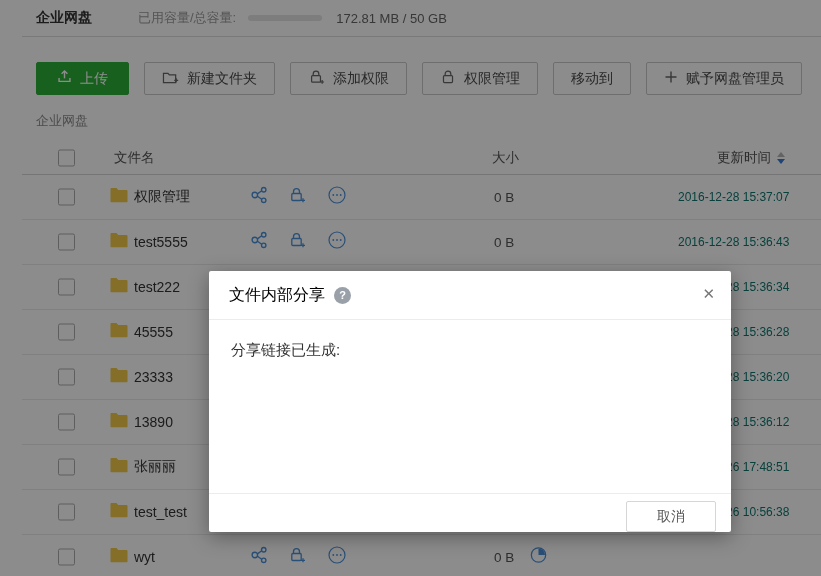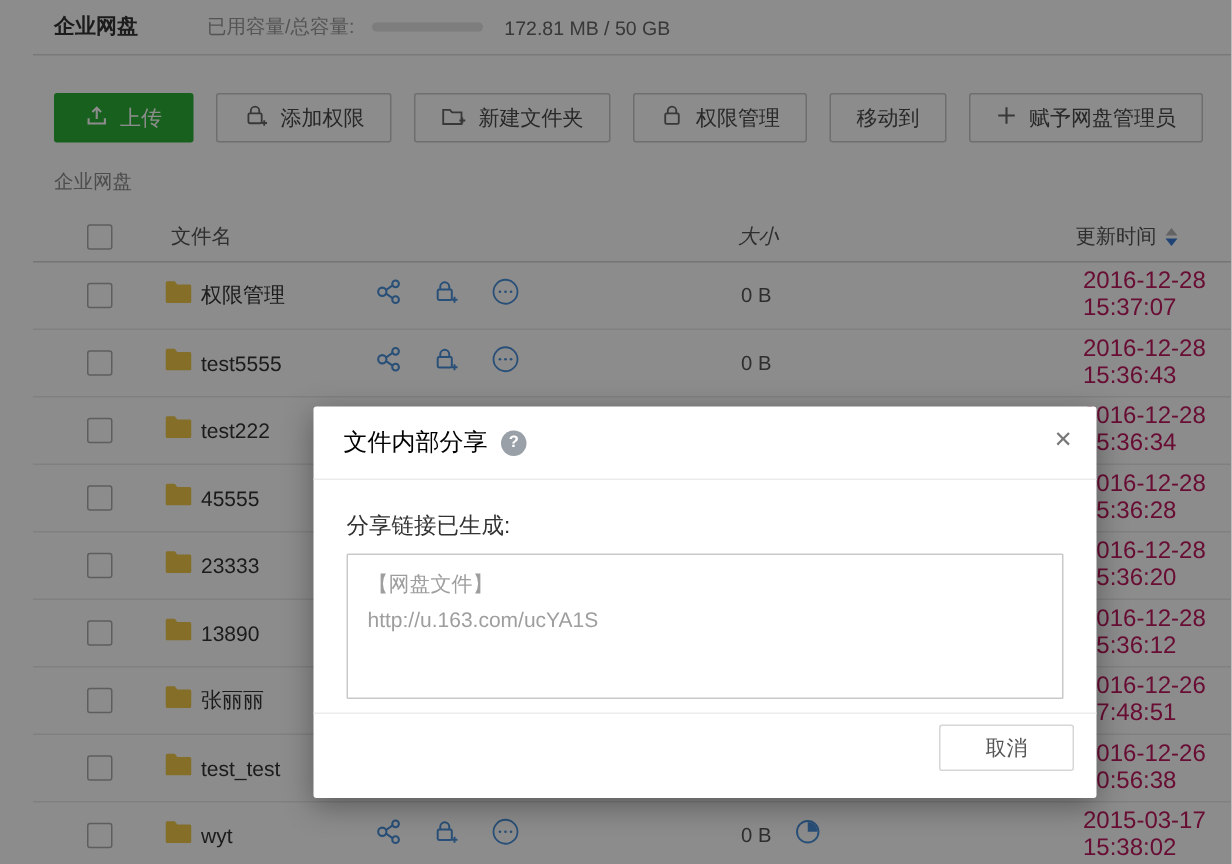--- a/index.html
+++ b/index.html
@@ -21,49 +21,49 @@
   .topbar .usage-text { margin-left:14px; font-size:13px; color:#666; }
 
   
   .toolbar { margin:25px 0 0 14px; display:flex; align-items:center; gap:15px; }
   .btn {
     height:33px; display:inline-flex; align-items:center; gap:8px;
     padding:0 17px; background:#fff; border:1px solid #c9c9c9; border-radius:2px;
     font-size:14px; color:#4a4a4a; cursor:pointer; white-space:nowrap;
   }
   .btn svg { flex:none; }
-  .btn.primary { background:var(--toolbar-green,#2daf36); border-color:var(--toolbar-green,#2daf36); color:#fff; padding:15px 20px; }
+  .btn.primary { background:var(--toolbar-green,#2daf36); border-color:var(--toolbar-green,#2daf36); color:#fff; padding:15px 20px;font-family:Liberation Serif, serif; }
 
   
   .breadcrumb { margin:17px 0 0 14px; font-size:13px; color:#8c8c8c; }
 
   
   .table { margin-top:11px; }
   .thead { position:relative; height:34px; border-bottom:1px solid #d6d6d6; font-size:13.5px; color:#555; }
   .trow  { position:relative; height:45px; border-bottom:1px solid #eaeaea; }
   .cb {
     position:absolute; left:36px; top:50%; transform:translateY(-50%);
     width:17px; height:17px; border:1px solid #ababab; border-radius:2px; background:#fff;
   }
   .col-name-h { position:absolute; left:92px; top:50%; transform:translateY(-50%); }
-  .col-size-h { position:absolute; left:470px; top:50%; transform:translateY(-50%);font-style:italic; }
+  .col-size-h { position:absolute; left:470px; top:50%; transform:translateY(-50%); }
   .col-time-h { position:absolute; left:695px; top:50%; transform:translateY(-50%); display:flex; align-items:center; gap:6px; cursor:pointer; }
   .sort { display:inline-flex; flex-direction:column; gap:2px; }
   .sort .up   { width:0; height:0; border-left:4.5px solid transparent; border-right:4.5px solid transparent; border-bottom:5px solid #b5b5b5; }
   .sort .down { width:0; height:0; border-left:4.5px solid transparent; border-right:4.5px solid transparent; border-top:5px solid #3a7bd5; }
 
   .folder { position:absolute; left:88px; top:50%; transform:translateY(-50%); }
   .fname  { position:absolute; left:112px; top:50%; transform:translateY(-50%); font-size:14px; color:#333; cursor:pointer; }
   .ric { position:absolute; top:50%; transform:translateY(-50%); color:var(--icon-blue,#4a90d9); cursor:pointer; }
   .ric.share { left:228px; }
   .ric.lock  { left:266px; }
   .ric.more  { left:305px; }
   .fsize { position:absolute; left:472px; top:50%; transform:translateY(-50%); font-size:13.5px; color:#555; }
   .pie   { position:absolute; left:507px; top:50%; transform:translateY(-50%); color:var(--icon-blue,#4a90d9); cursor:pointer; }
-  .ftime { position:absolute; left:700px; top:50%; transform:translateY(-50%); font-size:16px; color:#be185d; }
+  .ftime { position:absolute; left:656px; top:50%; transform:translateY(-50%); font-size:12px; color:#0f766e; }
 
   
   .overlay { position:absolute; inset:0; background:rgba(0,0,0,0.45); z-index:10; }
   .modal {
     position:absolute; left:209px; top:271px; width:522px; height:261px; z-index:20;
     background:#fff; border-radius:2px; box-shadow:0 5px 20px rgba(0,0,0,0.35);
     display:flex; flex-direction:column;
   }
   .modal-head { position:relative; height:49px; display:flex; align-items:center; padding:0 20px; border-bottom:1px solid #ececec; }
   .modal-title { font-size:16px; color:#000000; }
@@ -74,21 +74,21 @@
   .close { position:absolute; right:16px; top:15px; font-size:15px; color:#777; cursor:pointer; line-height:1; }
   .modal-body { padding:21px 22px 0; }
   .share-label { font-size:15px; color:#333; }
   .share-box {
     display:block; margin-top:9px; width:100%; height:97px; resize:none; outline:none;
     border:1px solid #c9c9c9; border-radius:1px; padding:7px 13px;
     font-family:"Liberation Sans","DejaVu Sans",sans-serif;
     font-size:14px; line-height:24px; color:#9e9e9e;
   }
   .modal-foot {
-    margin-top:auto; border-top:1px solid #ececec; padding:7px 15px 18px;
+    margin-top:auto; border-top:1px solid #ececec; padding:7px 15px 0;
     display:flex; justify-content:flex-end; align-items:center; gap:25px;
   }
   .btn-cancel {
     width:90px; height:31px; background:#fff; border:1px solid #d6d6d6; border-radius:2px;
     font-size:14px; color:#555; cursor:pointer;
   }
   .btn-copy {
     height:31px; padding:0 17px; background:var(--copy-green,#31c437); border:1px solid var(--copy-green,#31c437);
     border-radius:2px; font-size:14px; color:#fff; cursor:pointer;
   }
@@ -110,33 +110,33 @@
   <div class="toolbar">
     <button class="btn primary">
       <span><svg width="15" height="15" viewBox="0 0 16 16" fill="none" stroke="#fff" stroke-width="1.5">
             <path d="M2.2 9.5 V13.2 H13.8 V9.5"></path>
             <path d="M8 2.2 V10"></path>
             <path d="M4.9 5 L8 2 L11.1 5"></path>
           </svg></span>
       <span>上传</span>
     </button>
     <button class="btn">
+      <span><svg width="17" height="15" viewBox="0 0 18 16" fill="none" stroke="#666" stroke-width="1.3">
+            <path d="M1.5 13.5 V3.5 H6.3 L7.8 5.3 H14.5 V13.5 Z"></path>
+            <path d="M13 11 h4.2 M15.1 8.9 v4.2"></path>
+          </svg></span>
+      <span>新建文件夹</span>
+    </button>
+    <button class="btn">
       <span><svg width="17" height="16" viewBox="0 0 18 17" fill="none" stroke="#666" stroke-width="1.3">
             <path d="M5.5 7 V5.2 a3 3 0 0 1 6 0 V7"></path>
             <rect x="3.8" y="7" width="9.4" height="7" rx="1"></rect>
             <path d="M13 13.8 h4 M15 11.8 v4"></path>
           </svg></span>
       <span>添加权限</span>
-    </button>
-    <button class="btn">
-      <span><svg width="17" height="15" viewBox="0 0 18 16" fill="none" stroke="#666" stroke-width="1.3">
-            <path d="M1.5 13.5 V3.5 H6.3 L7.8 5.3 H14.5 V13.5 Z"></path>
-            <path d="M13 11 h4.2 M15.1 8.9 v4.2"></path>
-          </svg></span>
-      <span>新建文件夹</span>
     </button>
     <button class="btn">
       <span><svg width="16" height="16" viewBox="0 0 16 17" fill="none" stroke="#666" stroke-width="1.3">
             <path d="M5 7 V5.2 a3 3 0 0 1 6 0 V7"></path>
             <rect x="3.2" y="7" width="9.6" height="7.4" rx="1"></rect>
           </svg></span>
       <span>权限管理</span>
     </button>
     <button class="btn">
       <span>移动到</span>
@@ -486,35 +486,32 @@
               <circle cx="13.7" cy="10" r="0.9" fill="currentColor" stroke="none"></circle>
             </svg>
     </span>
     <span class="fsize">0 B</span>
     <span class="pie">
       <svg width="19" height="19" viewBox="0 0 18 18" fill="none" stroke="currentColor" stroke-width="1.2">
               <circle cx="9" cy="9" r="6.8"></circle>
               <path d="M9 9 V2.8 A6.2 6.2 0 0 1 15.2 9 Z" fill="currentColor" stroke="none"></path>
             </svg>
     </span>
-    <span class="ftime">2015-03-17 15:38:02</span>
   </div>
 </div>
   </div>
 </div>
 
 <div class="overlay"></div>
 
 <div class="modal">
   <div class="modal-head">
     <span class="modal-title">文件内部分享</span>
     <span class="help">?</span>
     <span class="close">✕</span>
   </div>
   <div class="modal-body">
     <div class="share-label">分享链接已生成:</div>
-    <textarea class="share-box" spellcheck="false" style="">【网盘文件】
-http://u.163.com/ucYA1S</textarea>
   </div>
   <div class="modal-foot">
     <button class="btn-cancel">取消</button>
   </div>
 </div>
 
 </body></html>

